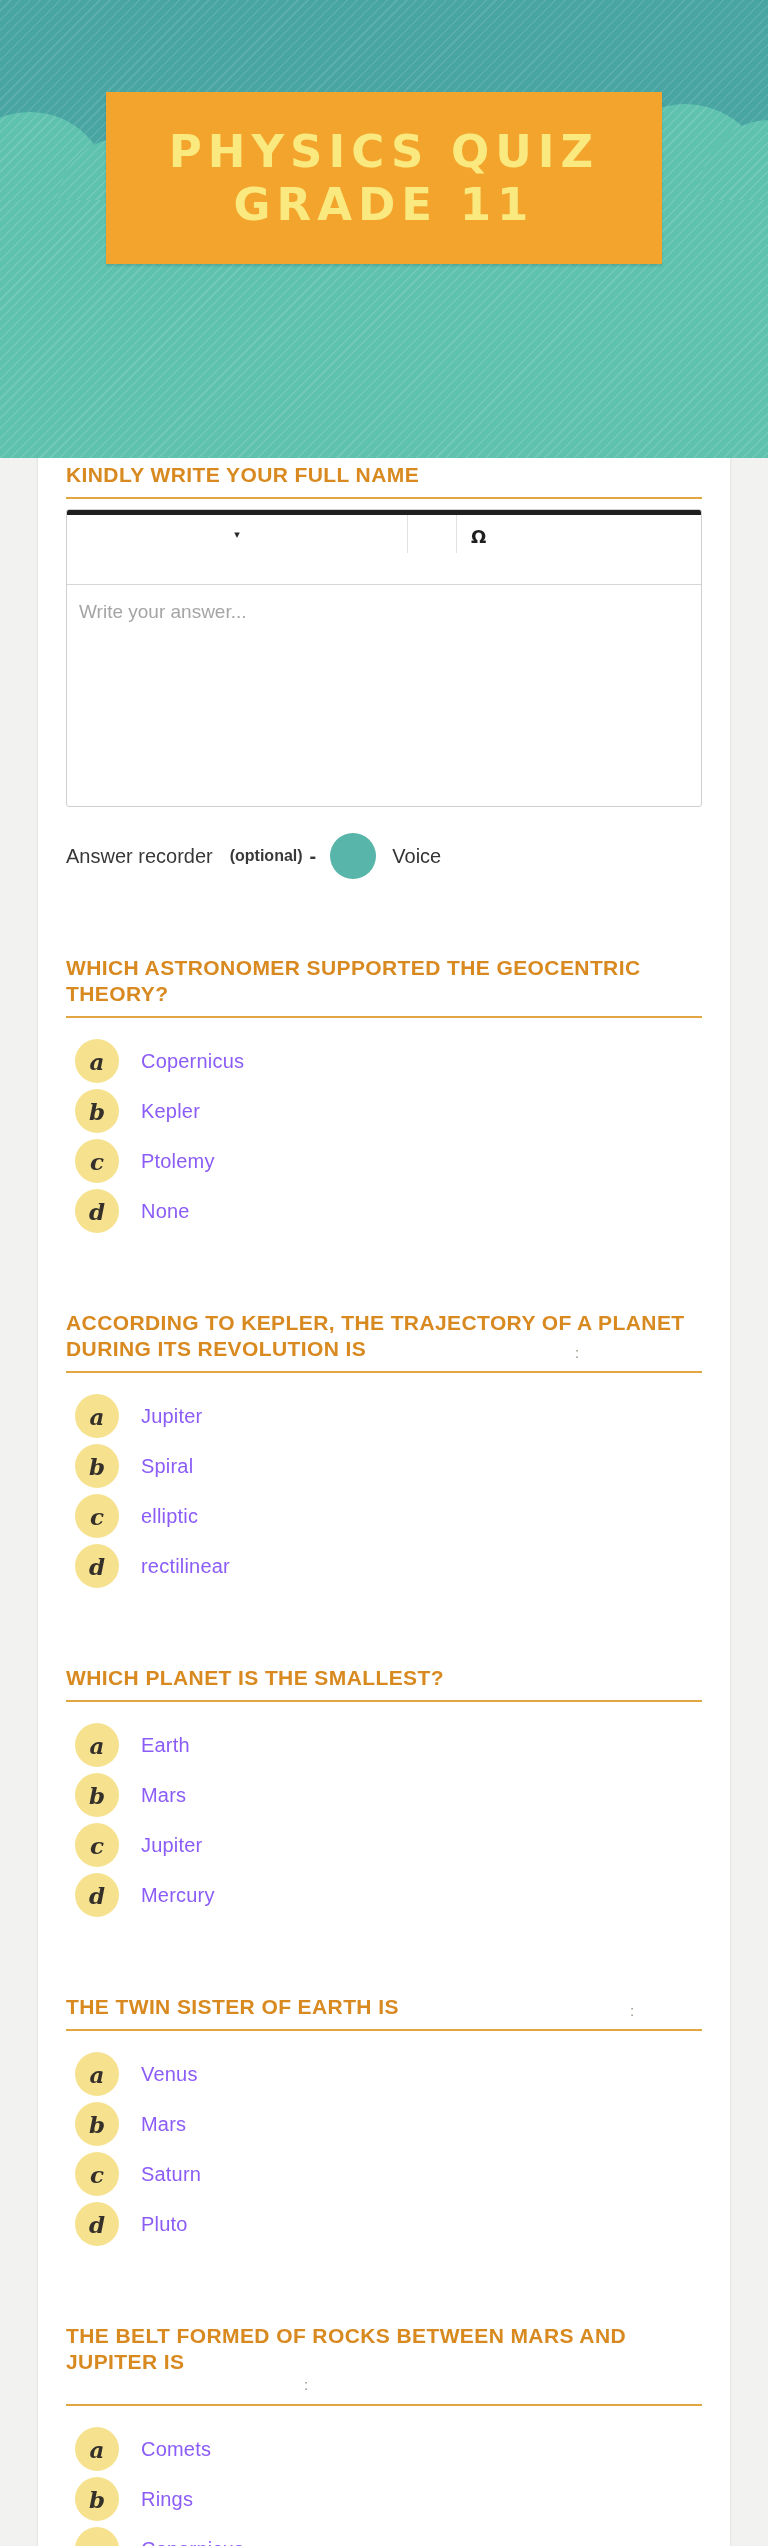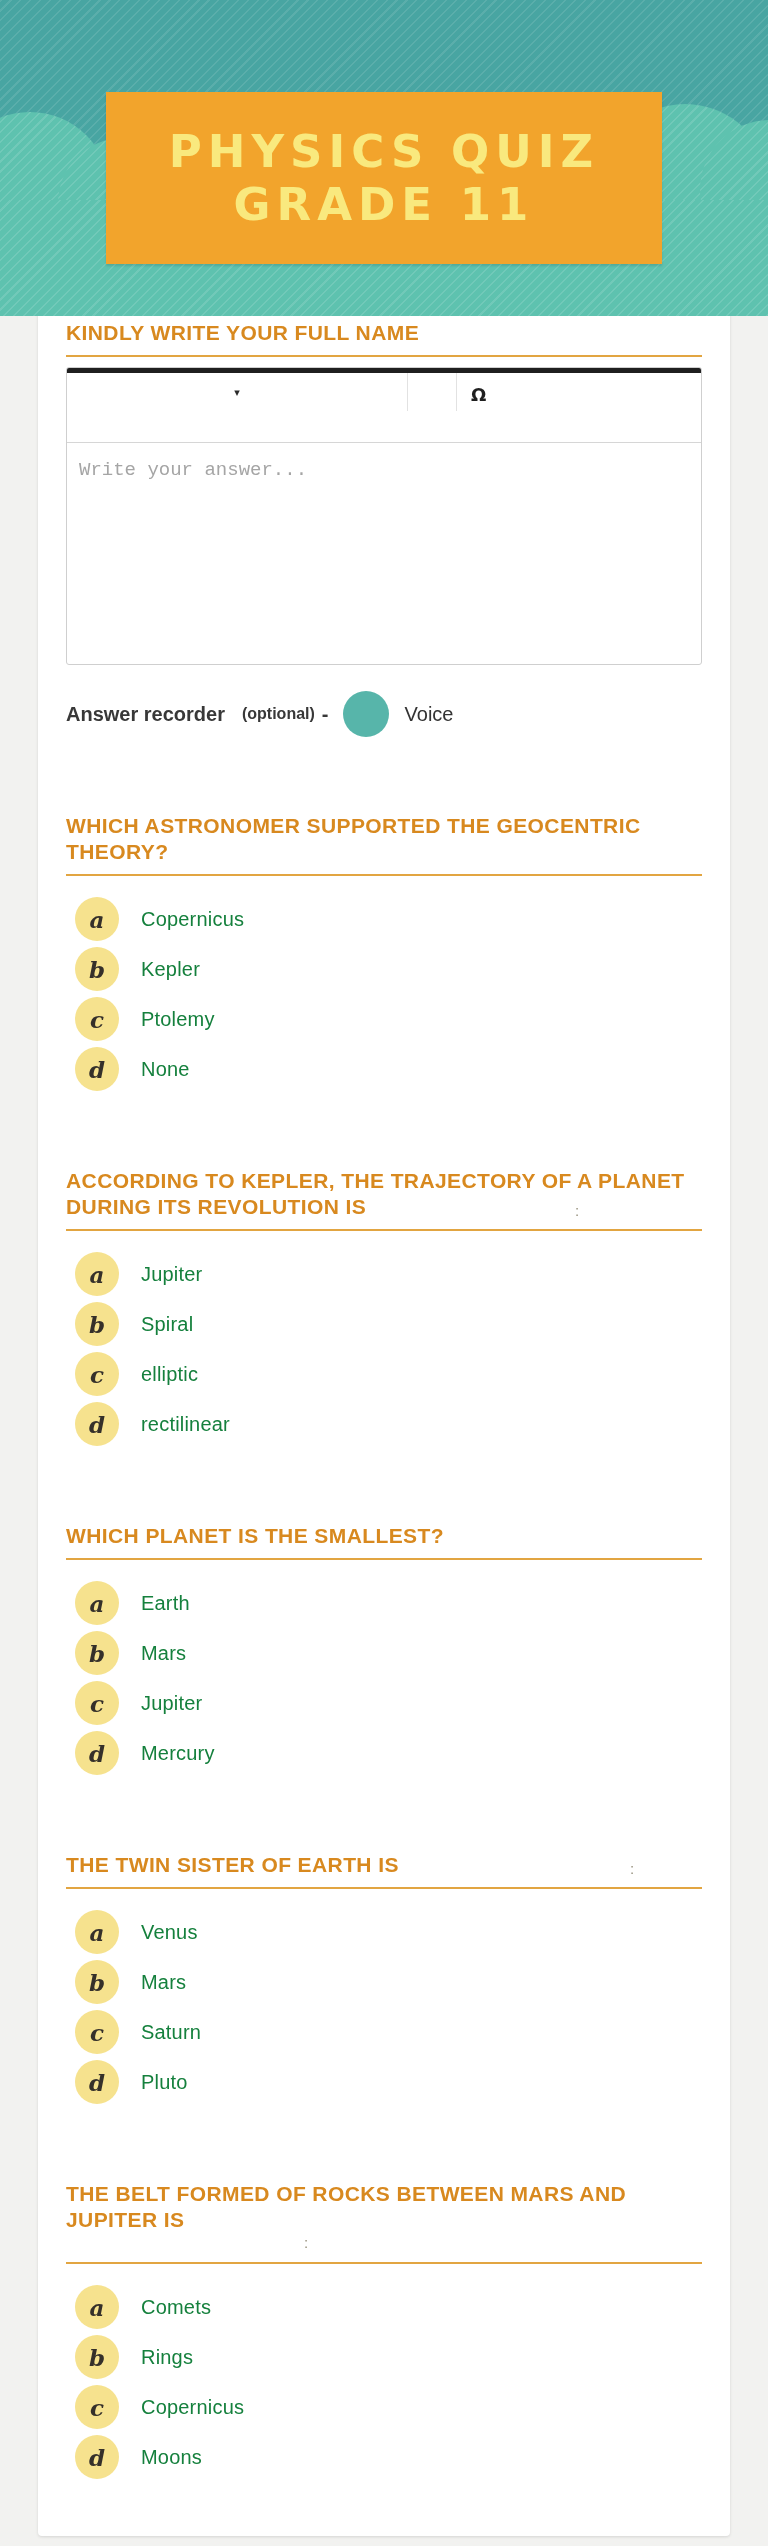--- a/index.html
+++ b/index.html
@@ -11,21 +11,21 @@
   *{box-sizing:border-box;}
   html,body{margin:0;padding:0;}
   body{
     width:768px;height:2546px;overflow:hidden;
     background:var(--page-bg);
     font-family:"Liberation Sans",sans-serif;
   }
 
   
   .header{
-    position:relative;height:316px;overflow:hidden;
+    position:relative;height:458px;overflow:hidden;
     background:repeating-linear-gradient(135deg,rgba(255,255,255,.10) 0 1.5px,transparent 1.5px 7px),var(--teal-dark);
   }
   .cloud{
     position:absolute;border-radius:50%;
     background:repeating-linear-gradient(135deg,rgba(255,255,255,.12) 0 1.5px,transparent 1.5px 7px),var(--teal-light);
   }
   .cloud.c1{left:-50px;top:112px;width:160px;height:160px;}
   .cloud.c2{left:58px;top:138px;width:130px;height:130px;}
   .cloud.c3{left:600px;top:104px;width:170px;height:170px;}
   .cloud.c4{left:700px;top:120px;width:140px;height:140px;}
@@ -62,45 +62,45 @@
   .editor-topbar{height:5px;background:#1f1f1f;border-radius:2px 2px 0 0;}
   .toolbar{height:70px;border-bottom:1px solid #d6d6d6;position:relative;}
   .tb-dropdown{position:absolute;left:0;top:0;width:340px;height:44px;display:flex;justify-content:center;padding-top:14px;cursor:pointer;background:none;border:none;}
   .caret{font-family:"DejaVu Sans",sans-serif;font-size:11px;color:#2b2b2b;line-height:1;}
   .tb-sep{position:absolute;left:340px;top:0;width:1px;height:38px;background:#e2e2e2;}
   .tb-sep.s2{left:389px;}
   .tb-omega{position:absolute;left:398px;top:9px;background:none;border:none;padding:2px 6px;
     font-family:"DejaVu Sans",sans-serif;font-size:18px;font-weight:bold;color:#1f1f1f;cursor:pointer;}
   .editor textarea{
     display:block;width:100%;height:221px;border:none;outline:none;resize:none;
-    padding:16px 12px;font-family:Liberation Mono, monospace;font-size:19px;color:#6d28d9;background:transparent;
+    padding:16px 12px;font-family:Liberation Sans, sans-serif;font-size:19px;color:#6d28d9;background:transparent;
   }
   .editor textarea::placeholder{color:#a5a5a5;}
 
   
   .recorder{margin-top:24px;height:50px;display:flex;align-items:center;}
-  .rec-label{font-weight:bold;font-size:20px;color:#383838;}
+  .rec-label{font-weight:normal;font-size:20px;color:#383838;}
   .rec-optional{font-weight:bold;font-size:16px;color:#383838;margin-left:17px;}
   .rec-dash{font-weight:bold;font-size:20px;color:#383838;margin-left:7px;}
   .rec-circle{width:46px;height:46px;border-radius:50%;background:var(--record-teal);border:none;margin-left:14px;cursor:pointer;}
   .rec-voice{font-weight:normal;font-size:20px;color:#333;margin-left:16px;}
 
   
   .question{margin-top:74px;}
   .q-colon{color:#98927f;font-size:15px;font-weight:normal;letter-spacing:0;}
   .colon-line2-right{position:absolute;left:509px;top:30px;}
   .colon-line1-right{position:absolute;left:564px;top:4px;}
   .colon-own-line{display:block;margin-left:238px;line-height:20px;}
   .options{margin-top:18px;}
   .option{height:50px;display:flex;align-items:center;padding-left:9px;cursor:pointer;}
   .opt-circle{width:44px;height:44px;border-radius:50%;background:var(--option-yellow);
     display:flex;align-items:center;justify-content:center;flex:0 0 44px;}
   .opt-letter{font-family:"DejaVu Serif",serif;font-style:italic;font-weight:bold;
     font-size:23px;color:#35302a;line-height:1;}
-  .opt-label{margin-left:22px;font-size:20px;color:#15803d;letter-spacing:.2px;}
+  .opt-label{margin-left:22px;font-size:20px;color:#8b5cf6;letter-spacing:.2px;}
 </style>
 </head>
 <body>
 
 <div class="header">
   <div class="cloud c1"></div>
   <div class="cloud c2"></div>
   <div class="cloud c3"></div>
   <div class="cloud c4"></div>
   <div class="cloud-base"></div>

